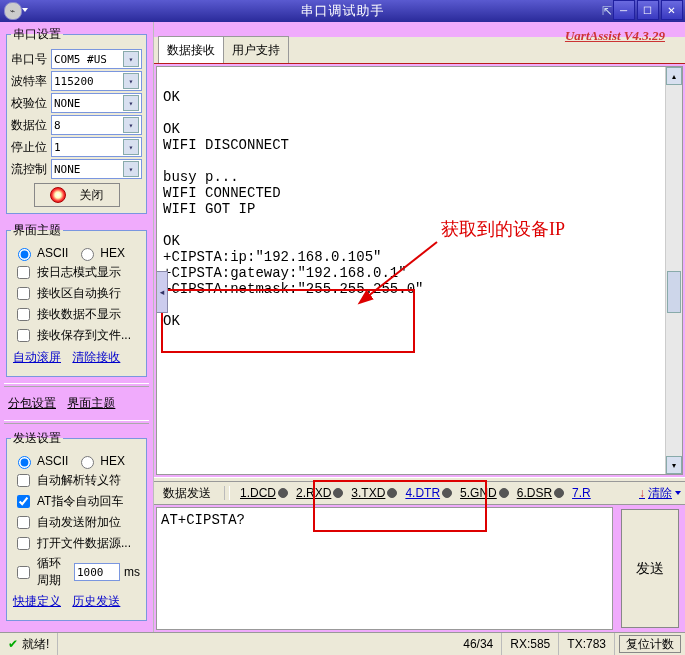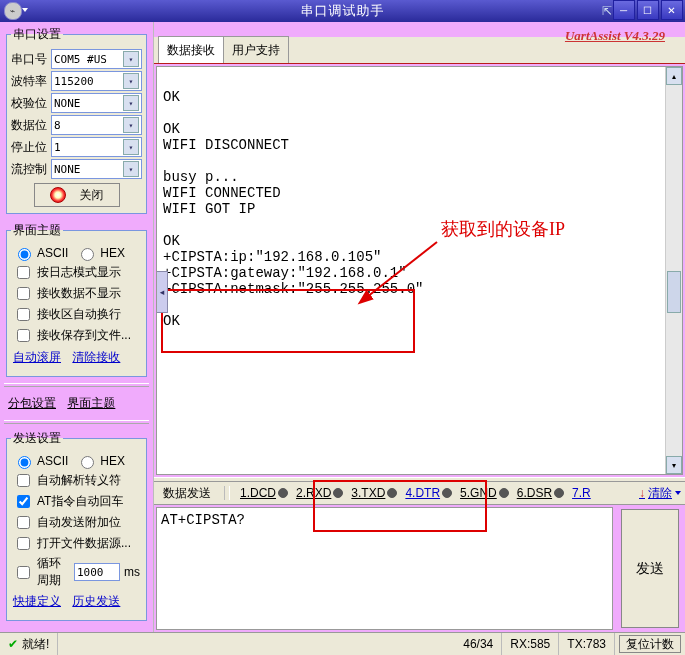--- a/index.html
+++ b/index.html
@@ -164,25 +164,25 @@
             <input type="radio" name="rxfmt" style="">
             <span>HEX</span>
           </label>
       </div>
       <label class="chk">
           <input type="checkbox" style="">
           <span>按日志模式显示</span>
         </label>
       <label class="chk">
           <input type="checkbox" style="">
+          <span>接收区自动换行</span>
+        </label>
+      <label class="chk">
+          <input type="checkbox" style="">
           <span>接收数据不显示</span>
-        </label>
-      <label class="chk">
-          <input type="checkbox" style="">
-          <span>接收区自动换行</span>
         </label>
       <label class="chk">
           <input type="checkbox" style="">
           <span>接收保存到文件...</span>
         </label>
       <div class="link-row">
         <a>自动滚屏</a>
         <a>清除接收</a>
       </div>
     </fieldset>

